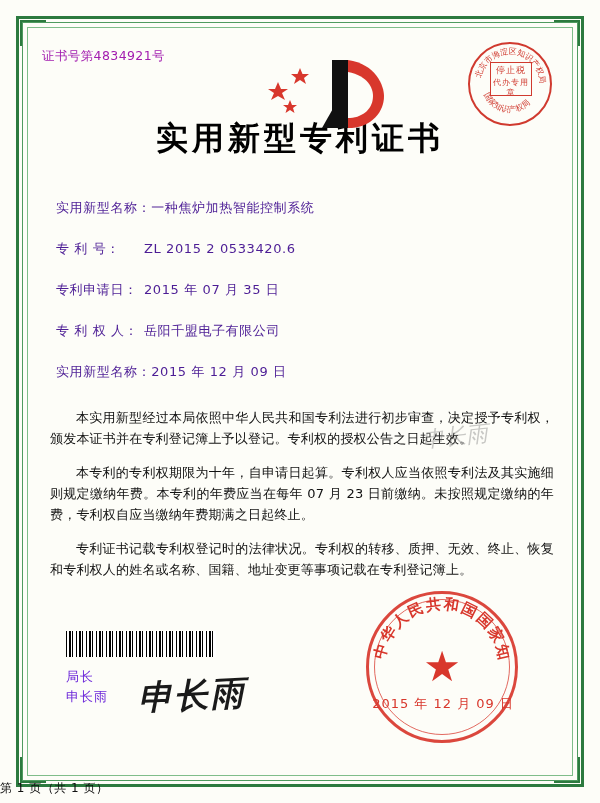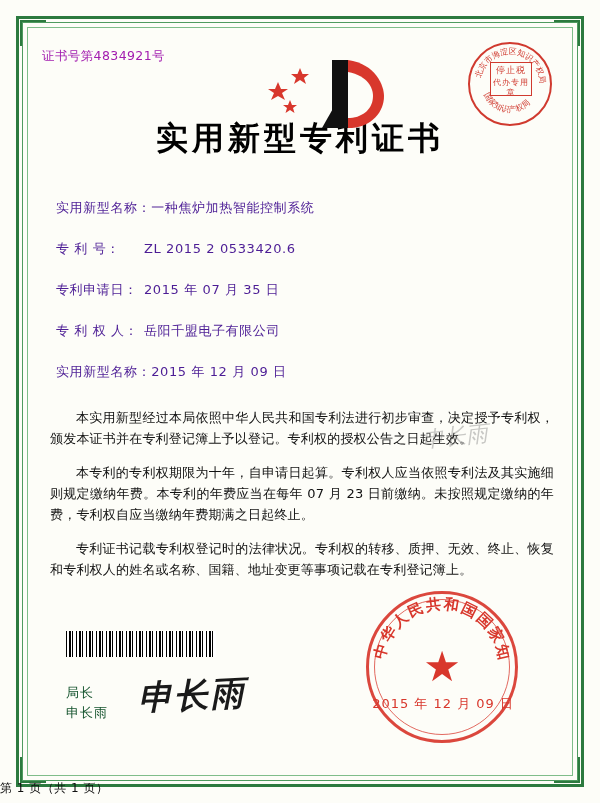--- a/index.html
+++ b/index.html
@@ -167,23 +167,23 @@
       to right,
       #000 0px, #000 1px, #fff 1px, #fff 3px,
       #000 3px, #000 5px, #fff 5px, #fff 6px,
       #000 6px, #000 7px, #fff 7px, #fff 10px);
   }
 
   
   .sig-block {
     position: absolute;
     left: 24px;
-    bottom: 40px;
+    bottom: 56px;
     font-size: 13px;
-    color: #14532d;
+    color: #6d28d9;
     line-height: 20px;
     letter-spacing: 1px;
   }
   .sig-script {
     position: absolute;
     left: 96px;
     bottom: 44px;
     font-family: "DejaVu Serif", "Liberation Serif", serif;
     font-size: 34px;
     font-style: italic;

